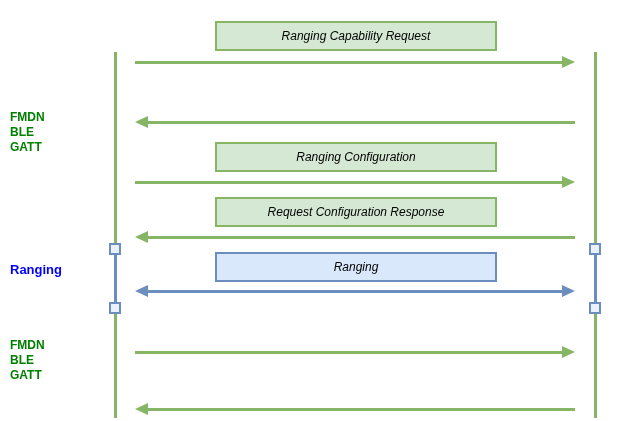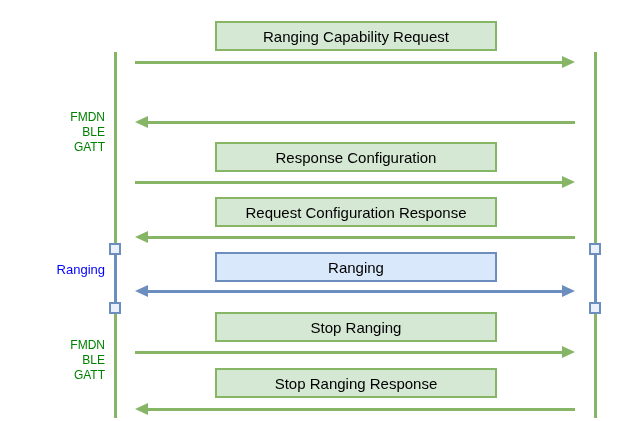--- a/index.html
+++ b/index.html
@@ -21,23 +21,24 @@
   }
   .marker{
     position:absolute;width:12px;height:12px;box-sizing:border-box;
     background:var(--marker-fill);
     border:2px solid var(--blue-stroke);
   }
   
   .msg-box{
     position:absolute;left:215px;width:282px;height:30px;box-sizing:border-box;
     display:flex;align-items:center;justify-content:center;
-    font-size:15px;color:var(--box-text);
+    font-size:12px;color:var(--box-text);
     border:2px solid var(--green-stroke);
     background:var(--green-fill);
+    font-style:italic;
   }
   .msg-box.blue{
     border-color:var(--blue-stroke);
     background:var(--blue-fill);
   }
   
   .arrow{position:absolute;left:135px;width:440px;height:12px;}
   .arrow .line{position:absolute;top:4.5px;height:3px;background:var(--green-stroke);}
   .arrow.blue .line{background:var(--blue-stroke);}
   .arrow.dir-right .line{left:0;right:11px;}
@@ -45,21 +46,21 @@
   .arrow.dir-both .line{left:11px;right:11px;}
   .head{position:absolute;top:0;width:0;height:0;
     border-top:6px solid transparent;border-bottom:6px solid transparent;}
   .head-right{right:0;border-left:13px solid var(--green-stroke);}
   .head-left{left:0;border-right:13px solid var(--green-stroke);}
   .arrow.blue .head-right{border-left-color:var(--blue-stroke);}
   .arrow.blue .head-left{border-right-color:var(--blue-stroke);}
   
   .phase{
     position:absolute;left:10px;width:95px;
-    text-align:right;font-weight:normal;font-size:12px;line-height:15px;
+    text-align:left;font-weight:bold;font-size:12px;line-height:15px;
     white-space:pre-line;
   }
   .phase.green-text{color:var(--green-label);}
   .phase.blue-text{color:var(--blue-label);font-size:13px;}
 </style>
 </head>
 <body>
 
 <div class="diagram">
 
@@ -88,21 +89,21 @@
     <div class="line"></div>
     <div class="head head-right"></div>
   </div>
 
   <div class="arrow dir-left" style="top:116px">
     <div class="line"></div>
     <div class="head head-left"></div>
   </div>
 
   <div class="msg-box" style="top:142px">
-    <span>Response Configuration</span>
+    <span>Ranging Configuration</span>
   </div>
   <div class="arrow dir-right" style="top:176px">
     <div class="line"></div>
     <div class="head head-right"></div>
   </div>
 
   <div class="msg-box" style="top:197px">
     <span>Request Configuration Response</span>
   </div>
   <div class="arrow dir-left" style="top:231px">
@@ -112,29 +113,23 @@
 
   <div class="msg-box blue" style="top:252px">
     <span>Ranging</span>
   </div>
   <div class="arrow blue dir-both" style="top:285px">
     <div class="line"></div>
     <div class="head head-left"></div>
     <div class="head head-right"></div>
   </div>
 
-  <div class="msg-box" style="top:312px">
-    <span>Stop Ranging</span>
-  </div>
   <div class="arrow dir-right" style="top:346px">
     <div class="line"></div>
     <div class="head head-right"></div>
   </div>
 
-  <div class="msg-box" style="top:368px">
-    <span>Stop Ranging Response</span>
-  </div>
   <div class="arrow dir-left" style="top:403px">
     <div class="line"></div>
     <div class="head head-left"></div>
   </div>
 
 </div>
 
 </body></html>

